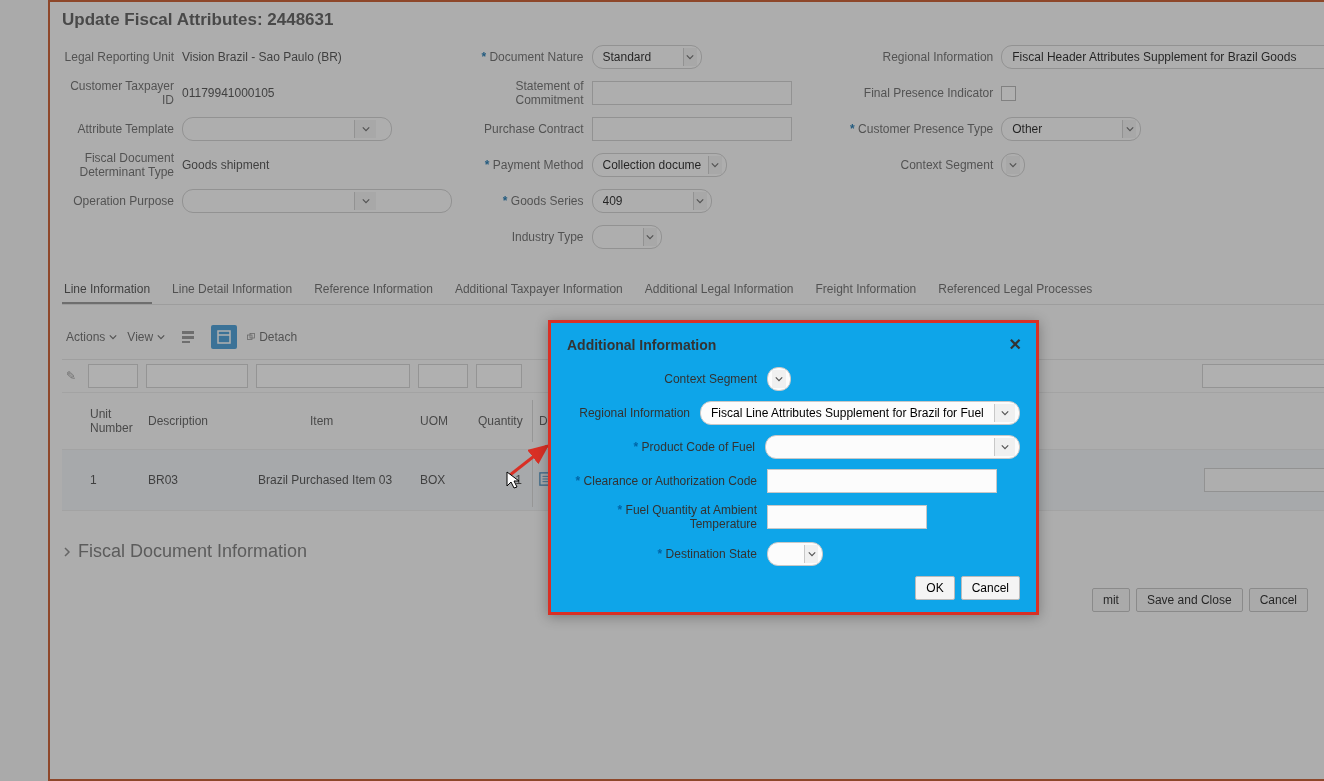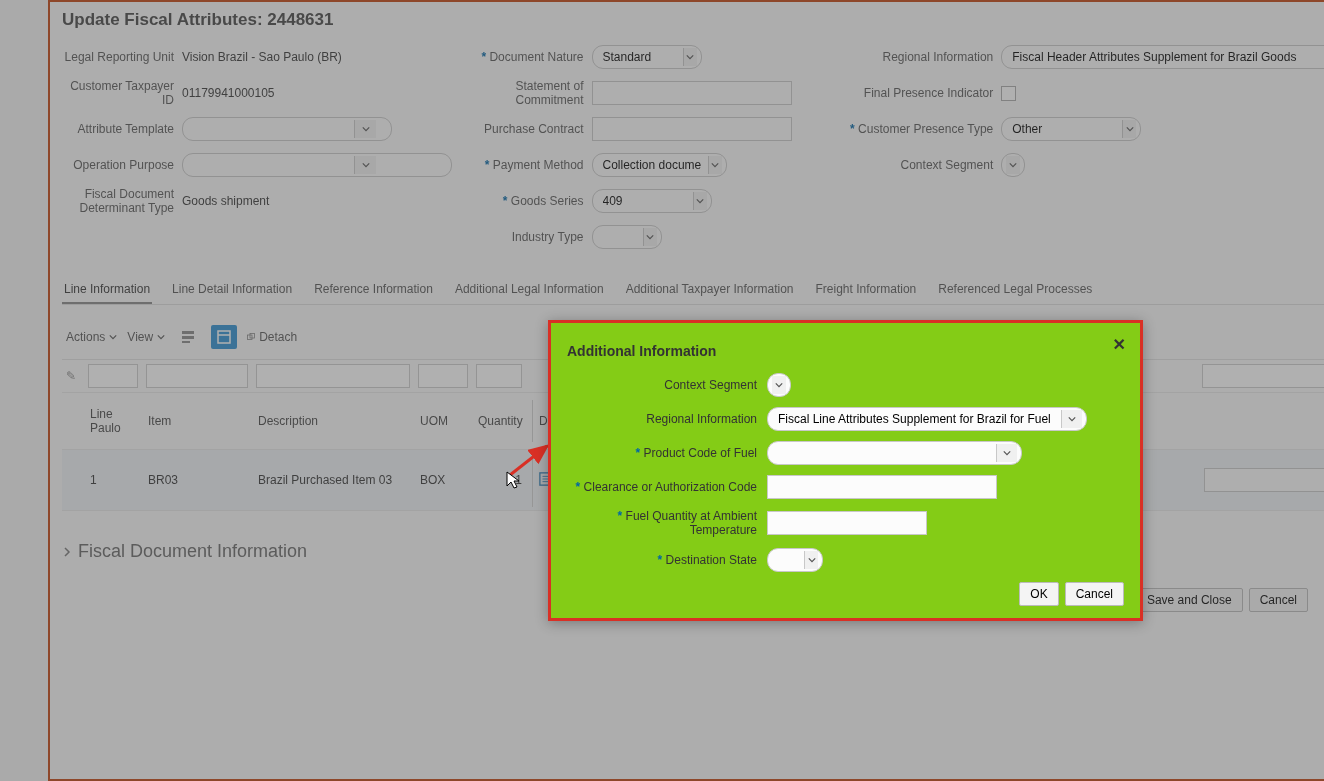--- a/index.html
+++ b/index.html
@@ -188,25 +188,25 @@
 
 .overlay {
   position: absolute;
   inset: 0;
   background: rgba(80,80,80,0.45);
 }
 .modal {
   position: absolute;
   left: 548px;
   top: 320px;
-  width: 595px;
-  background: #84cc16;
+  width: 491px;
+  background: #0ea5e9;
   border: 3px solid #d93025;
   box-shadow: 0 2px 12px rgba(0,0,0,0.3);
-  padding: 20px 16px 12px;
+  padding: 14px 16px 12px;
 }
 .modal-title {
   font-size: 14px;
   font-weight: bold;
   color: #333;
   margin-bottom: 14px;
 }
 .modal-close {
   position: absolute;
   right: 14px;
@@ -268,33 +268,33 @@
         <div class="combo" style="width:210px">
           <input value="" style="">
           <div class="dd">
               <svg viewBox="0 0 10 10">
                 <path d="M1 3 L5 7 L9 3" fill="none" stroke="#555" stroke-width="1.5"></path>
               </svg>
             </div>
         </div>
       </div>
       <div class="frow">
+        <div class="flabel">Fiscal Document Determinant Type</div>
+        <div class="fval">Goods shipment</div>
+      </div>
+      <div class="frow">
         <div class="flabel">Operation Purpose</div>
         <div class="combo" style="width:270px">
           <input value="" style="">
           <div class="dd">
               <svg viewBox="0 0 10 10">
                 <path d="M1 3 L5 7 L9 3" fill="none" stroke="#555" stroke-width="1.5"></path>
               </svg>
             </div>
         </div>
-      </div>
-      <div class="frow">
-        <div class="flabel">Fiscal Document Determinant Type</div>
-        <div class="fval">Goods shipment</div>
       </div>
     </div>
 
     <div class="col" style="flex:0.9">
       <div class="frow">
         <div class="flabel req">Document Nature</div>
         <div class="combo" style="width:110px">
           <input style="width: 86px;" value="Standard">
           <div class="dd">
               <svg viewBox="0 0 10 10">
@@ -383,22 +383,22 @@
             </div>
         </div>
       </div>
     </div>
   </div>
 
   <div class="tabs">
     <div class="tab active">Line Information</div>
     <div class="tab">Line Detail Information</div>
     <div class="tab">Reference Information</div>
+    <div class="tab">Additional Taxpayer Information</div>
     <div class="tab">Additional Legal Information</div>
-    <div class="tab">Additional Taxpayer Information</div>
     <div class="tab">Freight Information</div>
     <div class="tab">Referenced Legal Processes</div>
   </div>
 
   <div class="toolbar">
     <div class="tbtn">
       <span>Actions</span>
       <svg viewBox="0 0 10 10">
           <path d="M1 3 L5 7 L9 3" fill="none" stroke="#555" stroke-width="1.5"></path>
         </svg>
@@ -438,23 +438,23 @@
       <div class="cell item"><input style=""></div>
       <div class="cell desc"><input style=""></div>
       <div class="cell uom"><input style=""></div>
       <div class="cell qty"><input style=""></div>
       <div class="cell det"></div>
       <div class="cell gap"></div>
       <div class="cell legal"><input style=""></div>
     </div>
     <div class="header-row">
       <div class="cell edit"></div>
-      <div class="cell ln">Line Paulo</div>
+      <div class="cell ln">Unit Number</div>
+      <div class="cell desc">Description</div>
       <div class="cell item">Item</div>
-      <div class="cell desc">Description</div>
       <div class="cell uom">UOM</div>
       <div class="cell qty">Quantity</div>
       <div class="cell det">Details</div>
       <div class="cell gap"></div>
     </div>
     <div class="data-row">
       <div class="cell edit"></div>
       <div class="cell ln">1</div>
       <div class="cell item">BR03</div>
       <div class="cell desc">Brazil Purchased Item 03</div>

